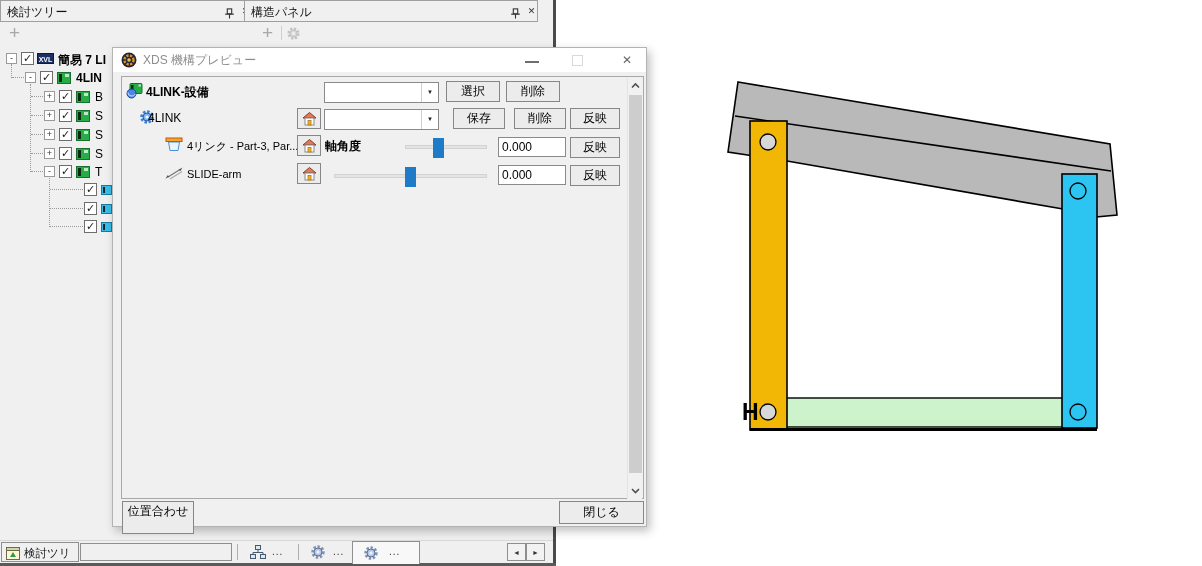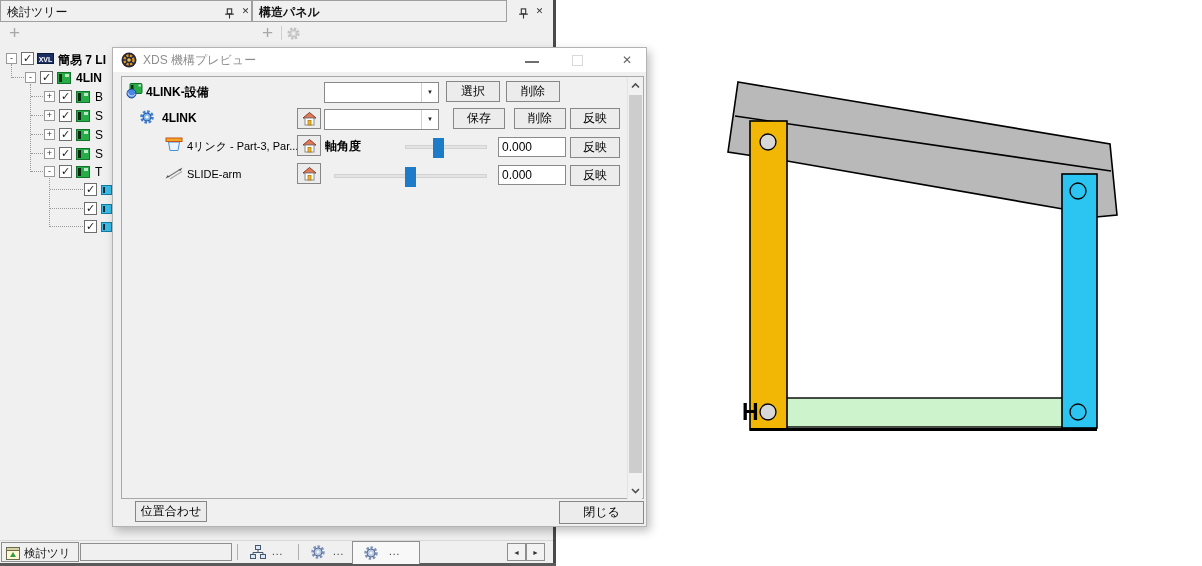--- a/index.html
+++ b/index.html
@@ -82,21 +82,21 @@
       <span class="pin-btn" style="left:222px;">
         <svg width="11" height="11" viewBox="0 0 10 10">
             <rect x="3" y="0.8" width="4" height="4.5" fill="none" stroke="#333"></rect>
             <line x1="1" y1="5.6" x2="9" y2="5.6" stroke="#333"></line>
             <line x1="5" y1="5.6" x2="5" y2="9.6" stroke="#333"></line>
           </svg>
       </span>
       <span class="hdr-close" style="left:238px;">✕</span>
     </div>
 
-    <div class="panel-header" style="left:252px;width:255px;font-weight:bold;">
+    <div class="panel-header" style="left:244px;width:294px;">
       <span class="panel-title">構造パネル</span>
       <span class="pin-btn" style="left:264px;">
         <svg width="11" height="11" viewBox="0 0 10 10">
             <rect x="3" y="0.8" width="4" height="4.5" fill="none" stroke="#333"></rect>
             <line x1="1" y1="5.6" x2="9" y2="5.6" stroke="#333"></line>
             <line x1="5" y1="5.6" x2="5" y2="9.6" stroke="#333"></line>
           </svg>
       </span>
       <span class="hdr-close" style="left:280px;">✕</span>
     </div>
@@ -292,21 +292,21 @@
       <div class="btn" style="left:324px;top:4px;width:54px;height:21px;">選択</div>
       <div class="btn" style="left:384px;top:4px;width:54px;height:21px;">削除</div>
 
       <span class="row-icon" style="left:17px;top:32px;">
         <svg width="16" height="16" viewBox="0 0 16 16">
             <circle cx="8" cy="8" r="5.2" fill="none" stroke="#3f7fd4" stroke-width="3.2" stroke-dasharray="2.4 1.6"></circle>
             <circle cx="8" cy="8" r="4" fill="#7db2e8" stroke="#2a5fa8"></circle>
             <circle cx="8" cy="8" r="1.6" fill="#ffffff"></circle>
           </svg>
       </span>
-      <span class="rlabel" style="left:40px;top:34px;font-weight:bold;">4LINK</span>
+      <span class="rlabel" style="left:26px;top:34px;font-weight:normal;">4LINK</span>
       <div class="icon-btn" style="left:175px;top:31px;">
         <svg width="15" height="14" viewBox="0 0 15 14">
             <polygon points="1,6 7.5,0.5 14,6" fill="#e2795a" stroke="#8a3a20"></polygon>
             <rect x="3" y="6" width="9" height="7" fill="#fdfdfd" stroke="#8a8a8a"></rect>
             <rect x="6" y="8.5" width="3" height="4.5" fill="#f0b32a" stroke="#b07a10" stroke-width="0.8"></rect>
           </svg>
       </div>
       <div class="combo" style="left:202px;top:32px;">
         <span class="combo-val"></span>
         <span class="combo-arrow">▼</span>
@@ -364,17 +364,17 @@
         </div>
         <div class="sb-thumb"></div>
         <div class="sb-down" style="bottom:0;">
           <svg width="15" height="16" viewBox="0 0 15 16">
               <polyline points="4,6 7.5,9.5 11,6" fill="none" stroke="#505050" stroke-width="1.6"></polyline>
             </svg>
         </div>
       </div>
     </div>
 
-    <div class="btn" style="left:22px;top:453px;width:72px;height:21px;">位置合わせ</div>
+    <div class="btn" style="left:9px;top:453px;width:72px;height:33px;">位置合わせ</div>
     <div class="btn" style="left:446px;top:453px;width:85px;height:23px;line-height:21px;">閉じる</div>
   </div>
 
 </div>
 
 </body></html>

